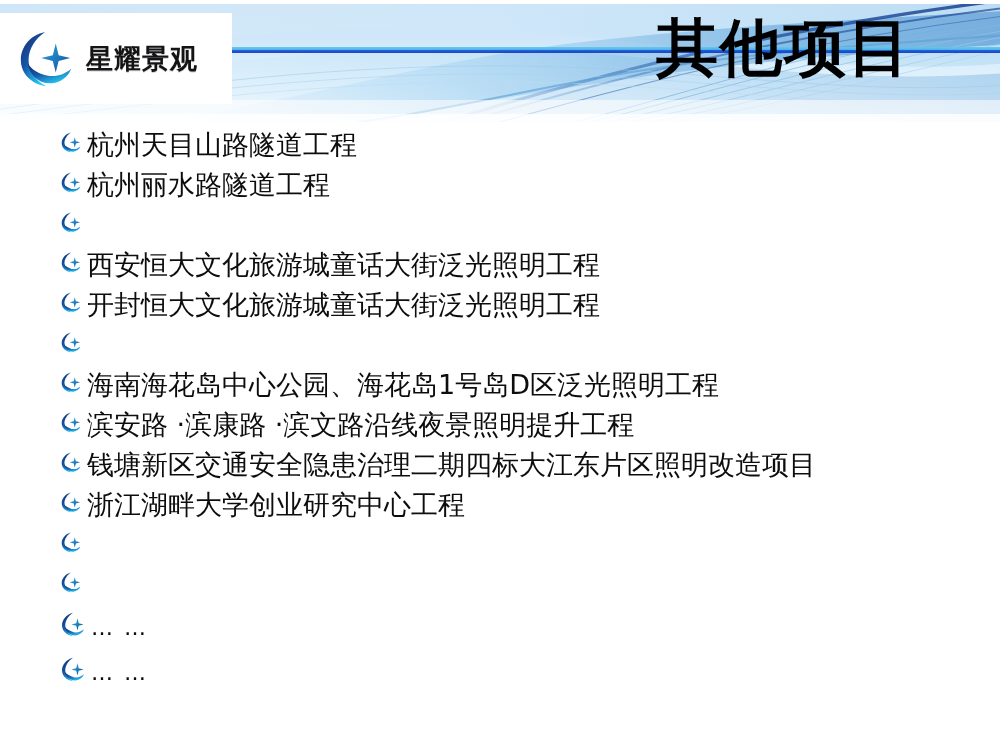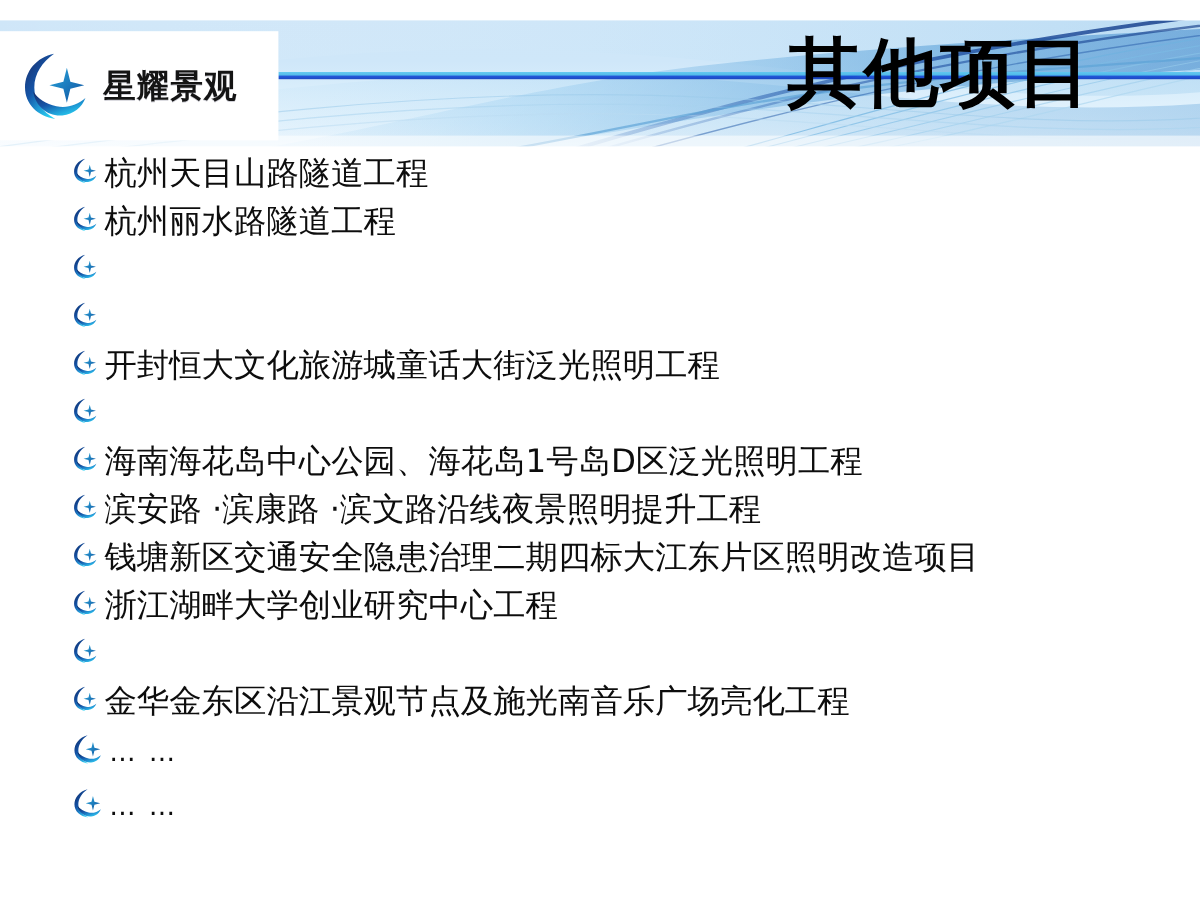--- a/index.html
+++ b/index.html
@@ -20,21 +20,21 @@
     width: 1000px;
     height: 750px;
     background: #ffffff;
     overflow: hidden;
   }
 
   
   .header {
     position: absolute;
     left: 0;
-    top: 17px;
+    top: 4px;
     width: 1000px;
     height: 122px;
     overflow: hidden;
     background: linear-gradient(to bottom,
         #cfe6f8 0%,
         #cfe7f9 28%,
         #d8edfb 45%,
         #e6f4fd 70%,
         #f4fafe 88%,
         #ffffff 100%);
@@ -341,20 +341,21 @@
         <linearGradient id="bStar" x1="0" y1="0" x2="1" y2="1">
           <stop offset="0%" stop-color="#2fb0e2"></stop>
           <stop offset="100%" stop-color="#0d4b99"></stop>
         </linearGradient>
       </defs>
       <path d="M16 2 C7.5 4, 2.5 11, 2.5 17.5 C2.5 24.5, 8 30, 16.5 31 C10 27.5, 6.5 23, 6.5 17.5 C6.5 11.5, 10.5 5.5, 16 2 Z" fill="url(#bCres)"></path>
       <path d="M5.5 19 C7 26, 13 30.5, 19.5 30 C24.5 29.5, 28 26.5, 29.5 22.5 C26 25.5, 21.5 27, 17 26 C12.5 25, 8 22.5, 5.5 19 Z" fill="url(#bCres)"></path>
       <path d="M21.5 9 L23 15 L29 16.5 L23 18 L21.5 24 L20 18 L14 16.5 L20 15 Z" fill="url(#bStar)"></path>
     </svg>
   </span>
+<span class="bullet-text">西安恒大文化旅游城童话大街泛光照明工程</span>
         </li>
         <li class="bullet-row">
   <span class="bullet-icon">
     <svg viewBox="0 0 32 32" width="100%" height="100%">
       <defs>
         <linearGradient id="bCres" x1="0.15" y1="0" x2="0.85" y2="1">
           <stop offset="0%" stop-color="#0f2a63"></stop>
           <stop offset="40%" stop-color="#1451a4"></stop>
           <stop offset="72%" stop-color="#2296d6"></stop>
           <stop offset="100%" stop-color="#35d6f5"></stop>
@@ -514,21 +515,20 @@
         <linearGradient id="bStar" x1="0" y1="0" x2="1" y2="1">
           <stop offset="0%" stop-color="#2fb0e2"></stop>
           <stop offset="100%" stop-color="#0d4b99"></stop>
         </linearGradient>
       </defs>
       <path d="M16 2 C7.5 4, 2.5 11, 2.5 17.5 C2.5 24.5, 8 30, 16.5 31 C10 27.5, 6.5 23, 6.5 17.5 C6.5 11.5, 10.5 5.5, 16 2 Z" fill="url(#bCres)"></path>
       <path d="M5.5 19 C7 26, 13 30.5, 19.5 30 C24.5 29.5, 28 26.5, 29.5 22.5 C26 25.5, 21.5 27, 17 26 C12.5 25, 8 22.5, 5.5 19 Z" fill="url(#bCres)"></path>
       <path d="M21.5 9 L23 15 L29 16.5 L23 18 L21.5 24 L20 18 L14 16.5 L20 15 Z" fill="url(#bStar)"></path>
     </svg>
   </span>
-<span class="bullet-text">金华金东区沿江景观节点及施光南音乐广场亮化工程</span>
         </li>
         <li class="bullet-row spaced">
   <span class="bullet-icon">
     <svg viewBox="0 0 32 32" width="100%" height="100%">
       <defs>
         <linearGradient id="bCres" x1="0.15" y1="0" x2="0.85" y2="1">
           <stop offset="0%" stop-color="#0f2a63"></stop>
           <stop offset="40%" stop-color="#1451a4"></stop>
           <stop offset="72%" stop-color="#2296d6"></stop>
           <stop offset="100%" stop-color="#35d6f5"></stop>

